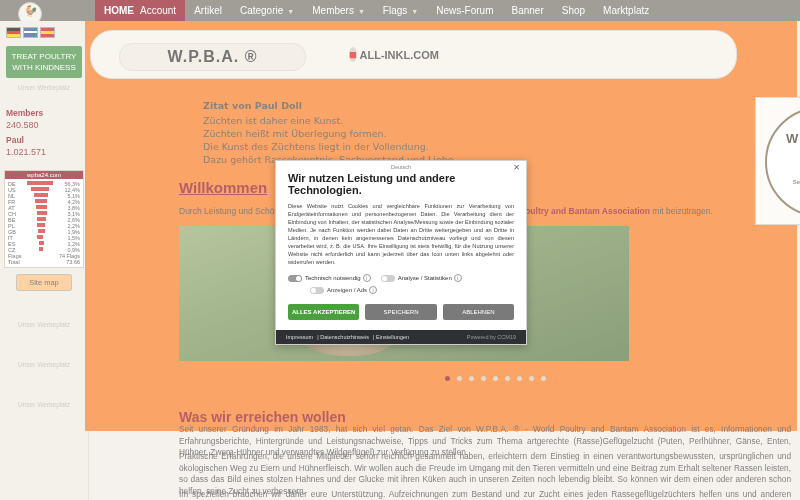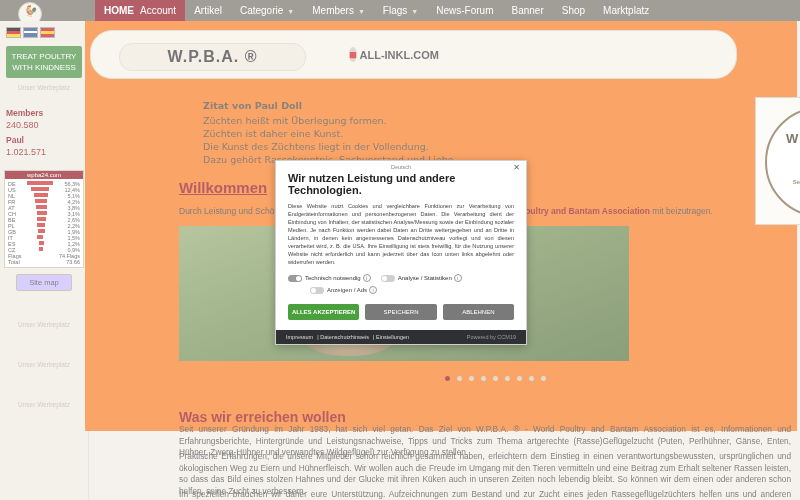--- a/index.html
+++ b/index.html
@@ -56,21 +56,21 @@
   .stats .num{color:#8c0a17;font-size:9px;margin-bottom:5px;}
   .counter-box{
     margin:4px 4px;border:1px solid #c9c2b2;background:#fff;
     font-size:5.5px;line-height:6px;color:#333;padding:2px;
   }
   .counter-box .hdr{background:#8c0a17;color:#fff;text-align:center;font-size:6px;padding:1px 0;margin:-2px -2px 2px -2px;}
   .counter-row{display:flex;justify-content:space-between;padding:0 1px;}
   .counter-row .bar{width:26px;height:4px;background:#cc2222;display:inline-block;}
   .sitemap-btn{
     margin:6px auto;display:block;width:54px;text-align:center;font-size:7.5px;
-    border:1px solid #b3ab9b;background:#c4b5fd;padding:3px 0;border-radius:2px;color:#444;
+    border:1px solid #b3ab9b;background:#fdba74;padding:3px 0;border-radius:2px;color:#444;
   }
   
   #main{position:absolute;left:85px;top:21px;width:712px;height:410px;background:#f97316;}
   #banner{
     position:absolute;left:5px;top:9px;width:645px;height:47px;
     border:1px solid #d8cfbc;background:#f6f2e8;border-radius:22px;
   }
   #banner-title{
     position:absolute;left:28px;top:12px;width:185px;height:26px;
     background:#efe9dc;border:1px solid #ddd5c4;border-radius:13px;
@@ -270,22 +270,22 @@
 </div>
 
 <div id="main">
   <div id="banner">
     <div id="banner-title">W.P.B.A. ®</div>
     <div id="banner-allinkl"><span class="dot">■</span> <span>ALL-INKL.COM</span></div>
   </div>
 
   <div class="quote">
     <div class="q-title">Zitat von Paul Doll</div>
+    <div>Züchten ist daher eine Kunst.</div>
     <div>Züchten heißt mit Überlegung formen.</div>
-    <div>Züchten ist daher eine Kunst.</div>
     <div>Die Kunst des Züchtens liegt in der Vollendung.</div>
     <div>Dazu gehört Rassekenntnis, Sachverstand und Liebe.</div>
   </div>
 
   <div id="welcome">Willkommen</div>
 
   <div id="intro">
     <span>Durch Leistung und Schönheit alle vorhandenen Geflügel-Rassen der </span><b>W.P.B.A. ® - World Poultry and Bantam Association</b><span> mit beizutragen.</span>
   </div>
 

